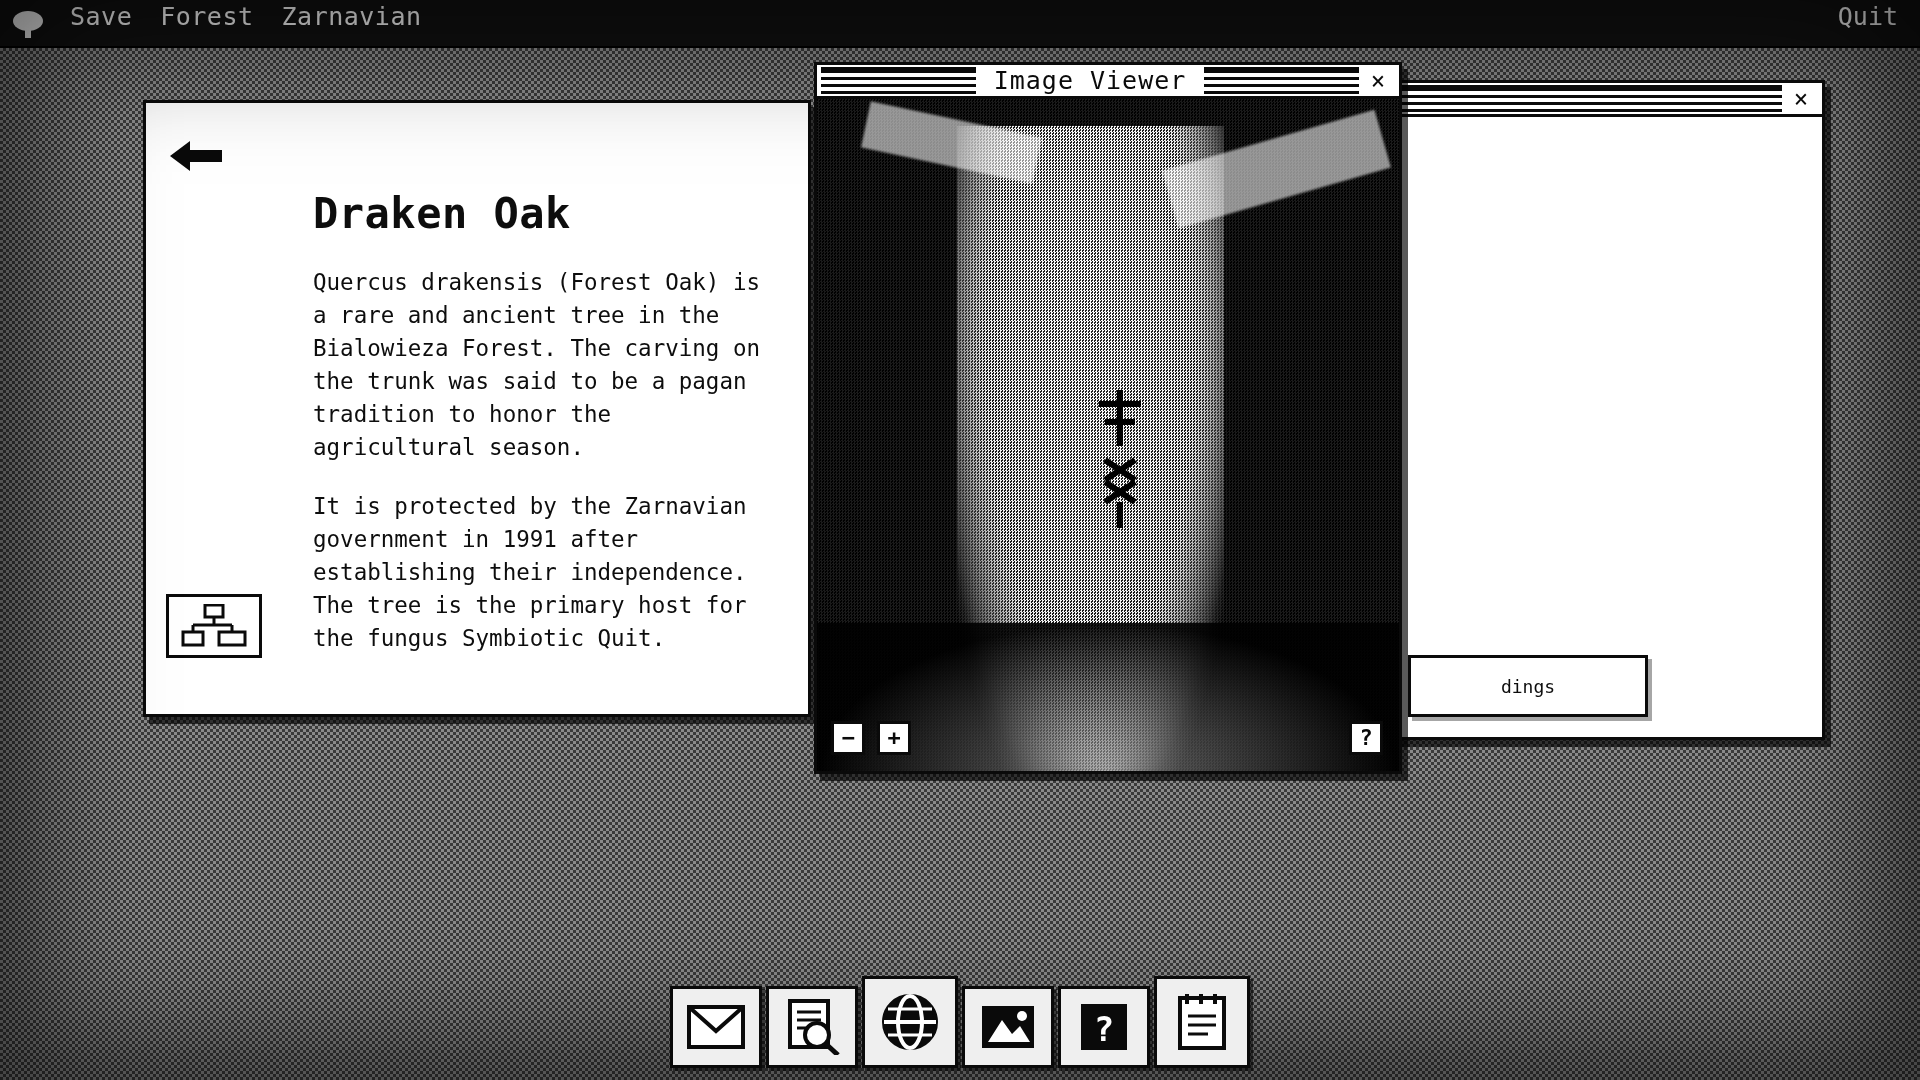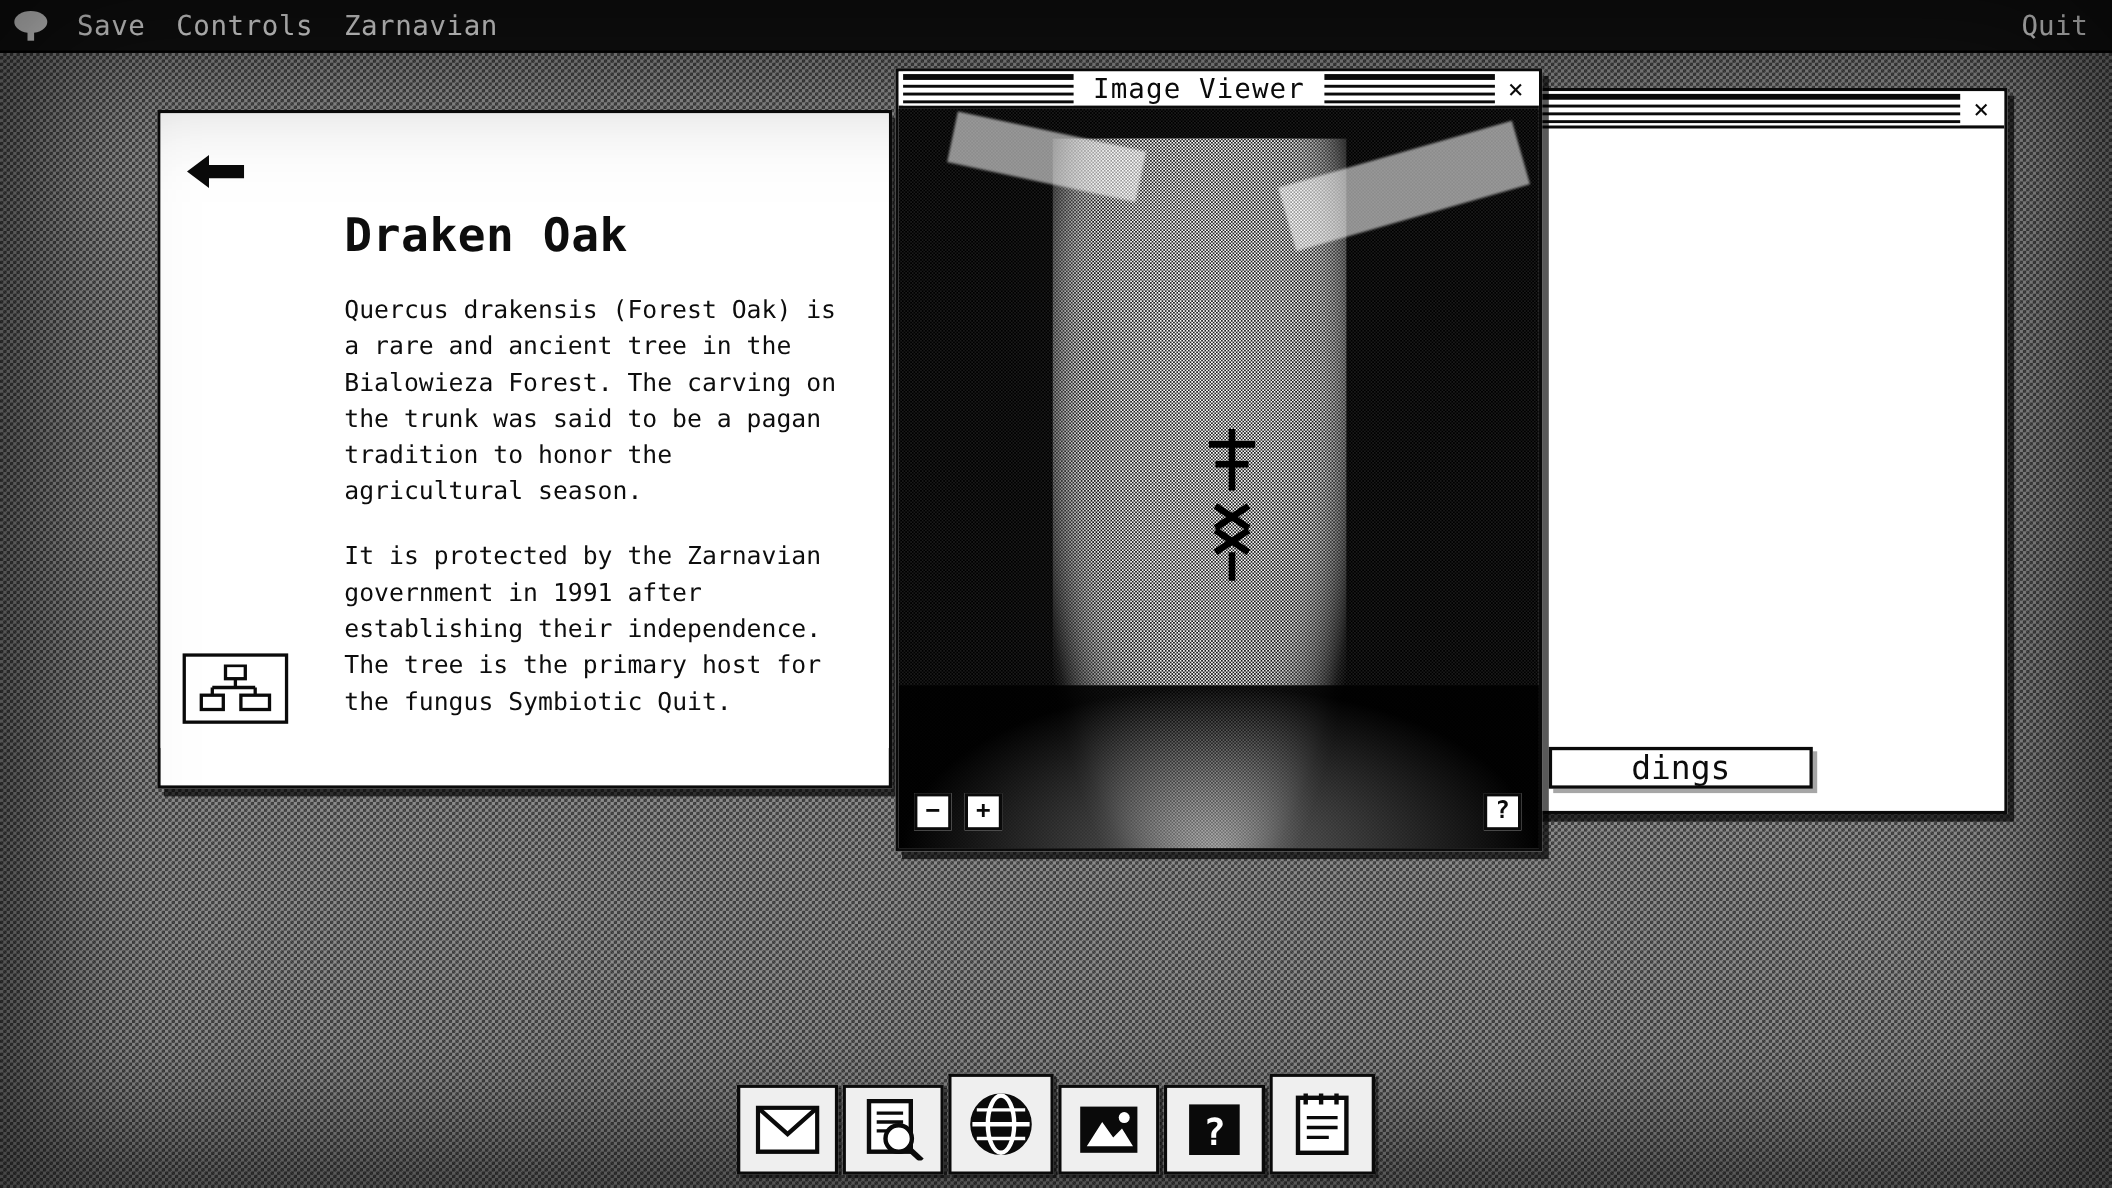--- a/index.html
+++ b/index.html
@@ -27,21 +27,21 @@
     position: absolute; inset: 0;
     box-shadow: inset 0 0 120px 40px rgba(0,0,0,0.55);
     pointer-events: none;
   }
 
   
   #menubar {
     position: absolute; left: 0; top: 0;
     width: 1920px; height: 48px;
     background: #111;
-    display: flex; align-items: center;
+    display: flex; align-items: flex-start;
     color: #f2f2f2;
     border-bottom: 2px solid #000;
   }
   #menubar .logo {
     width: 56px; height: 48px;
     display: flex; align-items: center; justify-content: center;
   }
   #menubar .mitem {
     font-size: 25px;
     letter-spacing: 0.5px;
@@ -153,25 +153,25 @@
     padding: 40px 36px;
     color: #0d0d0d;
     font-size: 22.5px;
     line-height: 47px;
     overflow: hidden;
   }
   #win-notes .nl { white-space: nowrap; }
   #notes-button {
     position: absolute;
     left: 300px; bottom: 20px;
-    width: 240px; height: 38px;
+    width: 240px; height: 62px;
     border: 3px solid #0a0a0a;
     background: #fff;
     display: flex; align-items: center; justify-content: center;
-    font-size: 30px;
+    font-size: 18px;
     cursor: pointer;
     box-shadow: 4px 4px 0 rgba(0,0,0,0.35);
   }
 
   
   #win-image {
     left: 814px; top: 62px;
     width: 588px; height: 712px;
     z-index: 5;
     text-align: center;
@@ -347,21 +347,21 @@
 </div>
 
 <div id="menubar">
   <div class="logo">
     <svg width="36" height="32" viewBox="0 0 36 32">
       <ellipse cx="18" cy="13" rx="15" ry="10" fill="#f2f2f2"></ellipse>
       <rect x="15" y="20" width="6" height="10" fill="#f2f2f2"></rect>
     </svg>
   </div>
   <div class="mitem">Save</div>
-  <div class="mitem">Controls</div>
+  <div class="mitem">Forest</div>
   <div class="mitem">Zarnavian</div>
   <div class="spacer"></div>
   <div class="quit">Quit</div>
 </div>
 
 <div id="dock">
 
   <div class="dock-icon">
     <svg width="58" height="44" viewBox="0 0 58 44">
       <rect x="2" y="2" width="54" height="40" fill="#fff" stroke="#0a0a0a" stroke-width="4"></rect>

